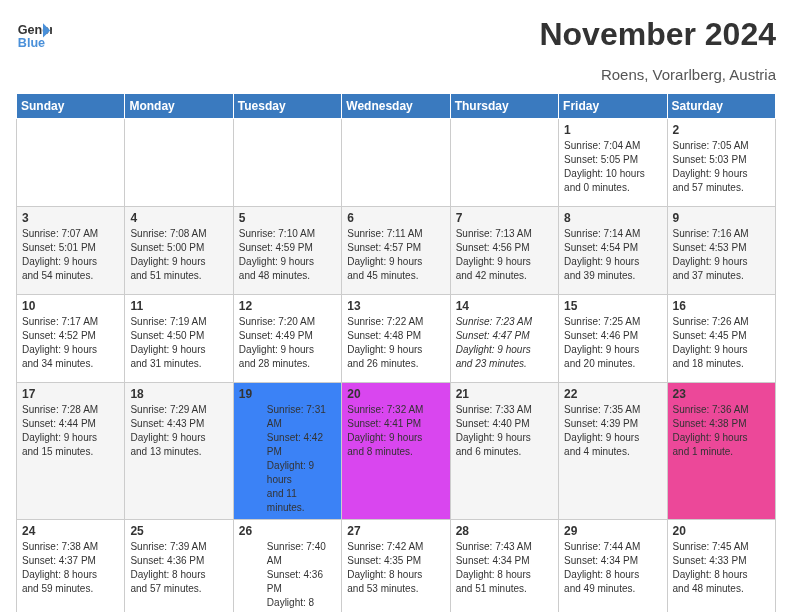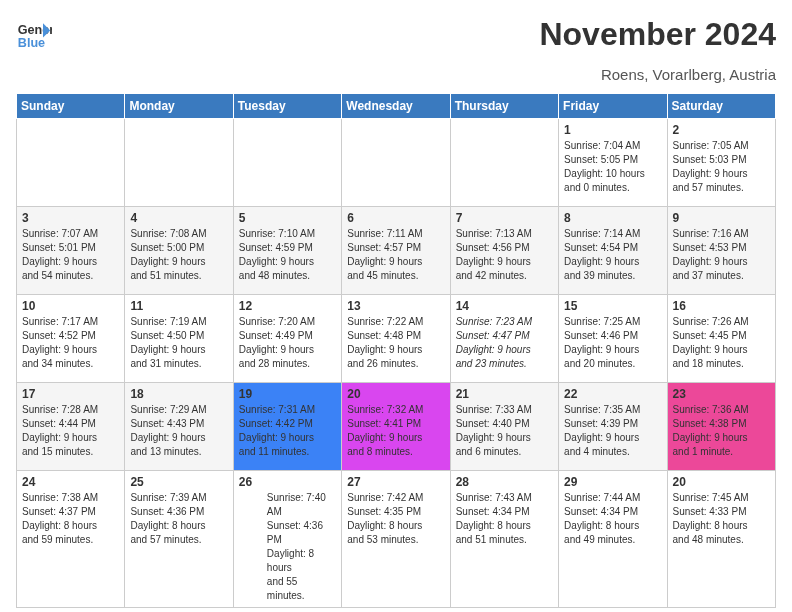--- a/index.html
+++ b/index.html
@@ -254,21 +254,21 @@
           </td>
           <td style="background: rgb(245, 245, 245);">
             <span class="day-num">18</span>
             <div class="day-info" style="white-space: pre-line;">Sunrise: 7:29 AM
 Sunset: 4:43 PM
 Daylight: 9 hours
 and 13 minutes.</div>
           </td>
           <td style="background: #3b82f6;">
             <span class="day-num">19</span>
-            <div class="day-info" style="white-space: pre-line;">Sunrise: 7:31 AM
+            <div class="day-info" style="white-space: pre-line; margin-left: 28px;">Sunrise: 7:31 AM
 Sunset: 4:42 PM
 Daylight: 9 hours
 and 11 minutes.</div>
           </td>
           <td style="background: #d946ef;">
             <span class="day-num">20</span>
             <div class="day-info" style="white-space: pre-line;">Sunrise: 7:32 AM
 Sunset: 4:41 PM
 Daylight: 9 hours
 and 8 minutes.</div>

